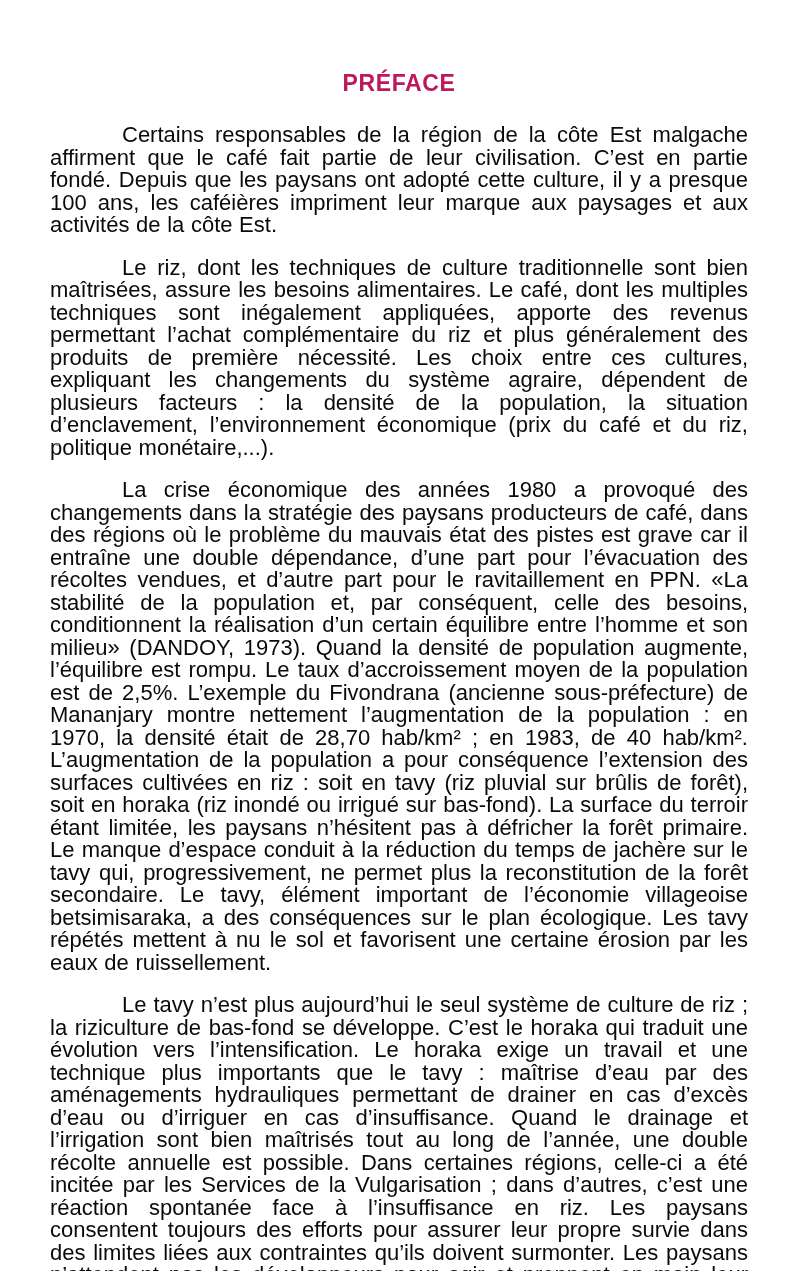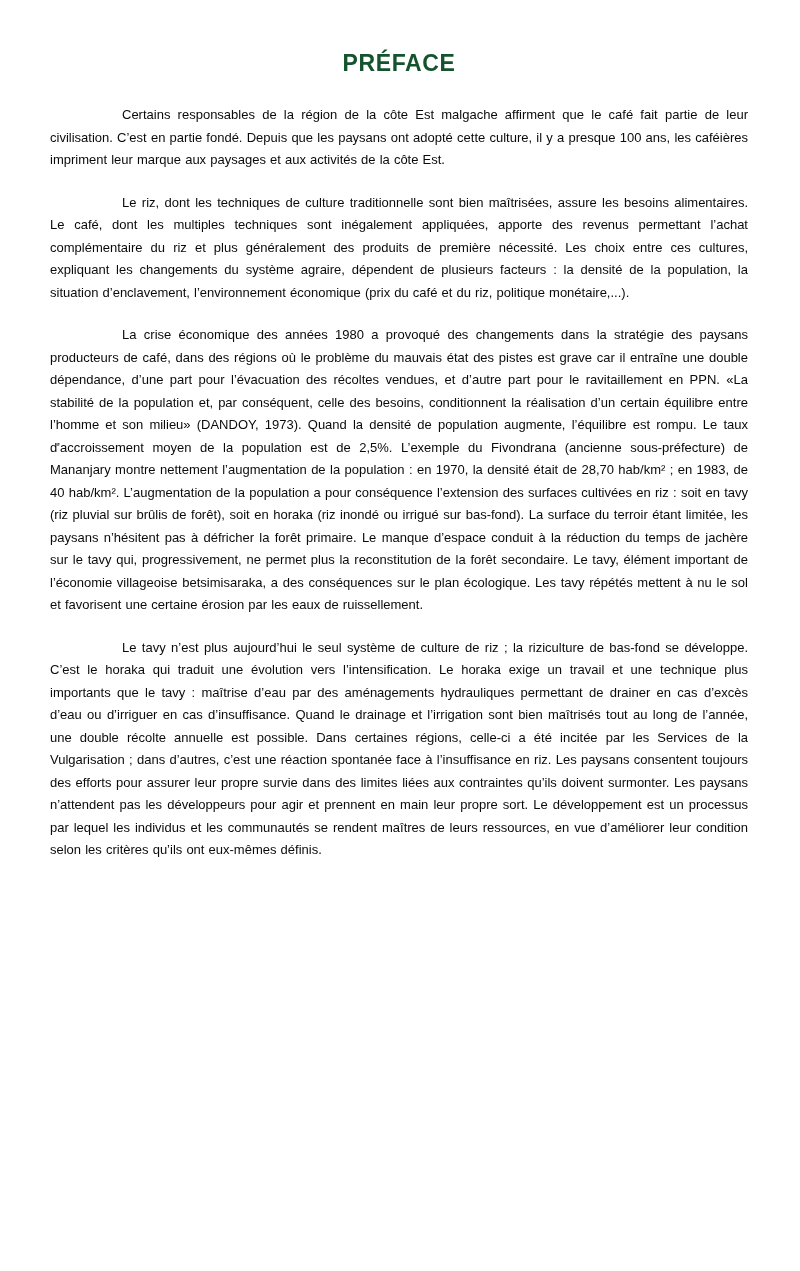--- a/index.html
+++ b/index.html
@@ -16,25 +16,25 @@
     overflow: hidden;
   }
   .page {
     padding: 48px 52px 0 50px;
   }
   .title {
     font-size: 23px;
     font-weight: 700;
     letter-spacing: 0.6px;
     text-align: center;
-    margin: 2px 0 27px 0;
-    color: #14532d;
+    margin: 22px 0 27px 0;
+    color: #be185d;
   }
   .para {
-    font-size: 13px;
+    font-size: 22px;
     line-height: 22.5px;
     text-align: justify;
     text-indent: 72px;
     margin: 0 0 20px 0;
     word-spacing: 0.5px;
   }
   .artifact-dot {
     position: absolute;
     left: 56px;
     top: 443px;

